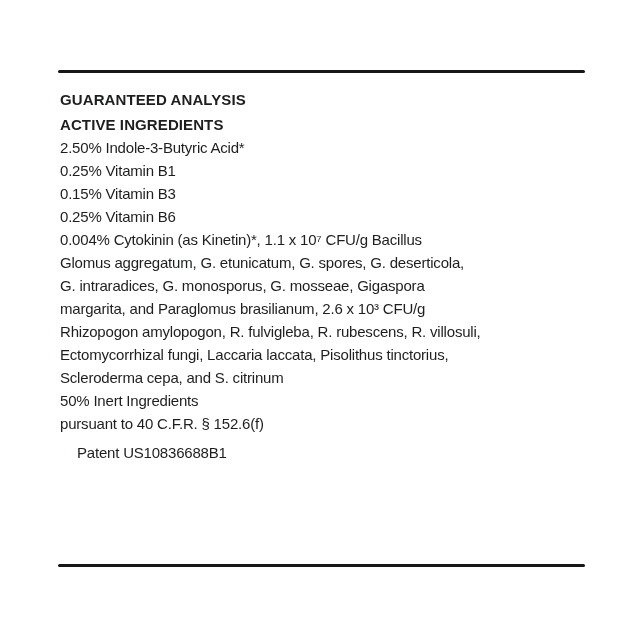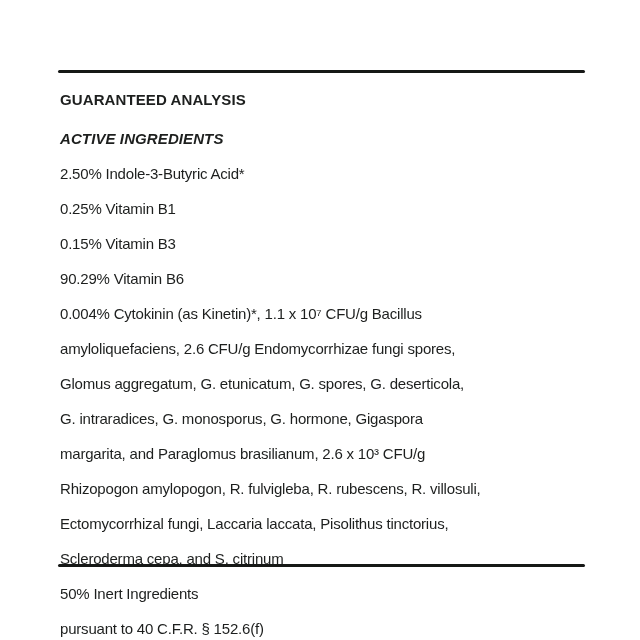--- a/index.html
+++ b/index.html
@@ -32,53 +32,50 @@
     top: 88px;
     white-space: nowrap;
   }
   .h {
     font-size: 15px;
     font-weight: bold;
     line-height: 23px;
     letter-spacing: 0.1px;
   }
   .section {
-    margin-top: 16px;
-    font-style: italic;
+    margin-top: 2px;
   }
   .b {
     font-size: 15px;
     font-weight: normal;
     line-height: 23px;
     letter-spacing: -0.2px;
-    margin-top: 12px;
   }
   .patent {
     margin-top: 6px;
     margin-left: 17px;
   }
 </style>
 </head>
 <body>
 
 <div class="sheet">
   <div class="rule rule-top"></div>
 
   <div class="content">
     <div class="h">GUARANTEED ANALYSIS</div>
     <div class="h section">ACTIVE INGREDIENTS</div>
 
     <div class="b">2.50% Indole-3-Butyric Acid*</div>
     <div class="b">0.25% Vitamin B1</div>
     <div class="b">0.15% Vitamin B3</div>
-    <div class="b">90.29% Vitamin B6</div>
+    <div class="b">0.25% Vitamin B6</div>
     <div class="b">0.004% Cytokinin (as Kinetin)*, 1.1 x 10⁷ CFU/g Bacillus</div>
-    <div class="b">amyloliquefaciens, 2.6 CFU/g Endomycorrhizae fungi spores,</div>
     <div class="b">Glomus aggregatum, G. etunicatum, G. spores, G. deserticola,</div>
-    <div class="b">G. intraradices, G. monosporus, G. hormone, Gigaspora</div>
+    <div class="b">G. intraradices, G. monosporus, G. mosseae, Gigaspora</div>
     <div class="b">margarita, and Paraglomus brasilianum, 2.6 x 10³ CFU/g</div>
     <div class="b">Rhizopogon amylopogon, R. fulvigleba, R. rubescens, R. villosuli,</div>
     <div class="b">Ectomycorrhizal fungi, Laccaria laccata, Pisolithus tinctorius,</div>
     <div class="b">Scleroderma cepa, and S. citrinum</div>
     <div class="b">50% Inert Ingredients</div>
     <div class="b">pursuant to 40 C.F.R. § 152.6(f)</div>
 
     <div class="b patent">Patent US10836688B1</div>
   </div>
 

